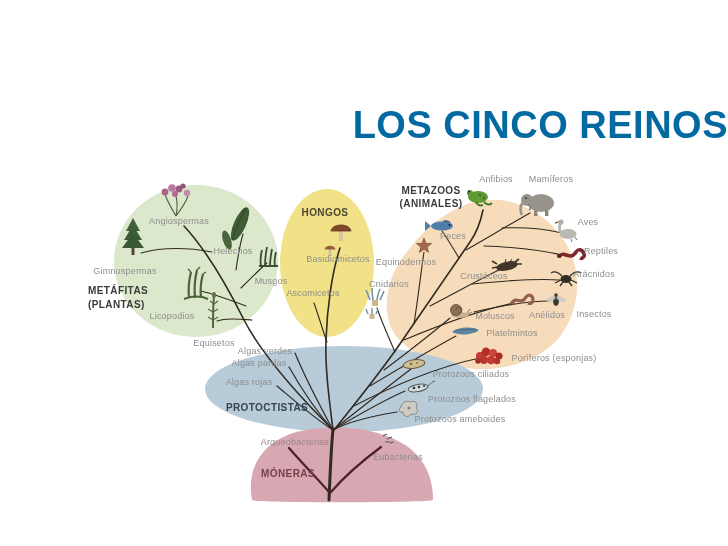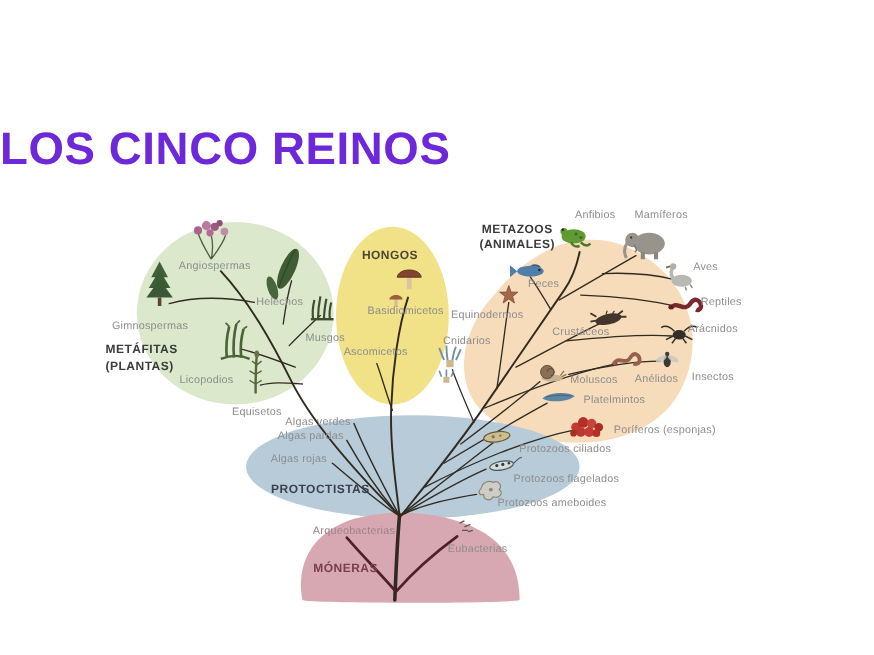--- a/index.html
+++ b/index.html
@@ -1,19 +1,19 @@
 <!DOCTYPE html>
 <html><head>
 <meta charset="utf-8">
 <style>
   html,body{margin:0;padding:0;background:#fff;}
   .slide{position:relative;width:728px;height:546px;background:#ffffff;overflow:hidden;
          font-family:"Liberation Sans",sans-serif;}
-  .title{position:absolute;top:104px;left:0;width:100%;text-align:left;
-         font-size:38px;font-weight:600;color:#6d28d9;letter-spacing:.5px;
+  .title{position:absolute;top:104px;left:0;width:100%;text-align:right;
+         font-size:38px;font-weight:600;color:#0369a1;letter-spacing:.5px;
          font-family:"Liberation Sans",sans-serif;}
   svg text{font-family:"Liberation Sans",sans-serif;}
   .lbl{font-size:9px;fill:#8d8d8d;letter-spacing:.2px;}
   .lblb{font-size:10px;font-weight:bold;fill:#3b3b3b;letter-spacing:.4px;}
   .c-hongos{fill:#4c4632;}
   .c-prot{fill:#39434e;}
   .c-mon{fill:#77404a;}
   .c-arq{fill:#9b8389;}
   .branch{stroke:#312a21;fill:none;stroke-linecap:round;}
   .branch-mon{stroke:#4e2129;fill:none;stroke-linecap:round;}

